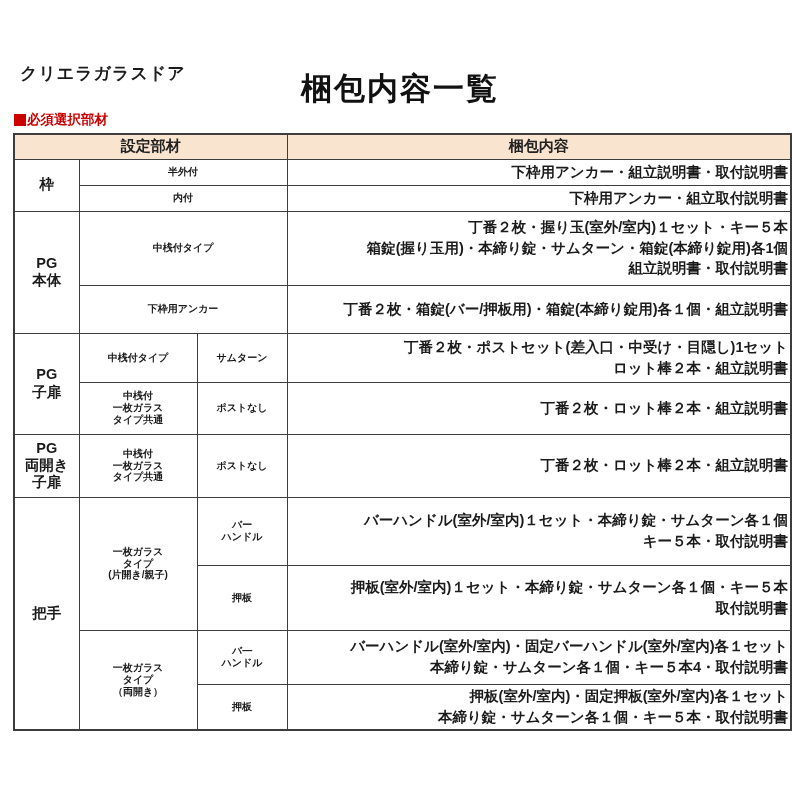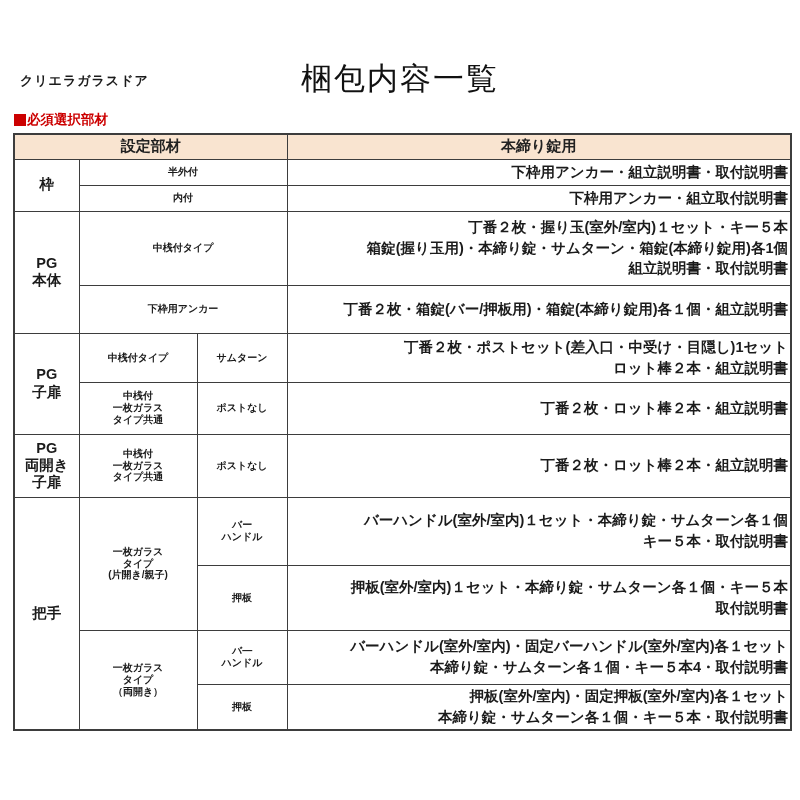--- a/index.html
+++ b/index.html
@@ -6,33 +6,33 @@
   .page{
     position:relative;
     width:800px;height:800px;
     background:#ffffff;
     font-family:"Liberation Sans","DejaVu Sans",sans-serif;
     color:#1b1b1b;
     overflow:hidden;
   }
   .product-name{
     position:absolute;
-    left:20px;top:72px;
-    font-size:13px;
+    left:20px;top:62px;
+    font-size:17px;
     font-weight:bold;
     letter-spacing:1px;
   }
   .title{
     position:absolute;
-    left:0;top:58px;
+    left:0;top:68px;
     width:800px;
     margin:0;
     text-align:center;
     font-size:31px;
-    font-weight:normal;
+    font-weight:bold;
     letter-spacing:2px;
     color:#111;
   }
   .section-label{
     position:absolute;
     left:14px;top:111px;
     display:flex;
     align-items:center;
     gap:1px;
     color:#cc0000;
@@ -102,21 +102,21 @@
     <colgroup>
       <col style="width:65px">
       <col style="width:118px">
       <col style="width:90px">
       <col style="width:504px">
     </colgroup>
 
     <tbody>
         <tr style="height:25px">
       <th colspan="3">設定部材</th>
-      <th>本締り錠用</th>
+      <th>梱包内容</th>
     </tr>
 
     <tr style="height:26px">
       <td class="cat" rowspan="2">枠</td>
       <td class="sub" colspan="2">半外付</td>
       <td class="content">下枠用アンカー・組立説明書・取付説明書</td>
     </tr>
     <tr style="height:26px">
       <td class="sub" colspan="2">内付</td>
       <td class="content">下枠用アンカー・組立取付説明書</td>

